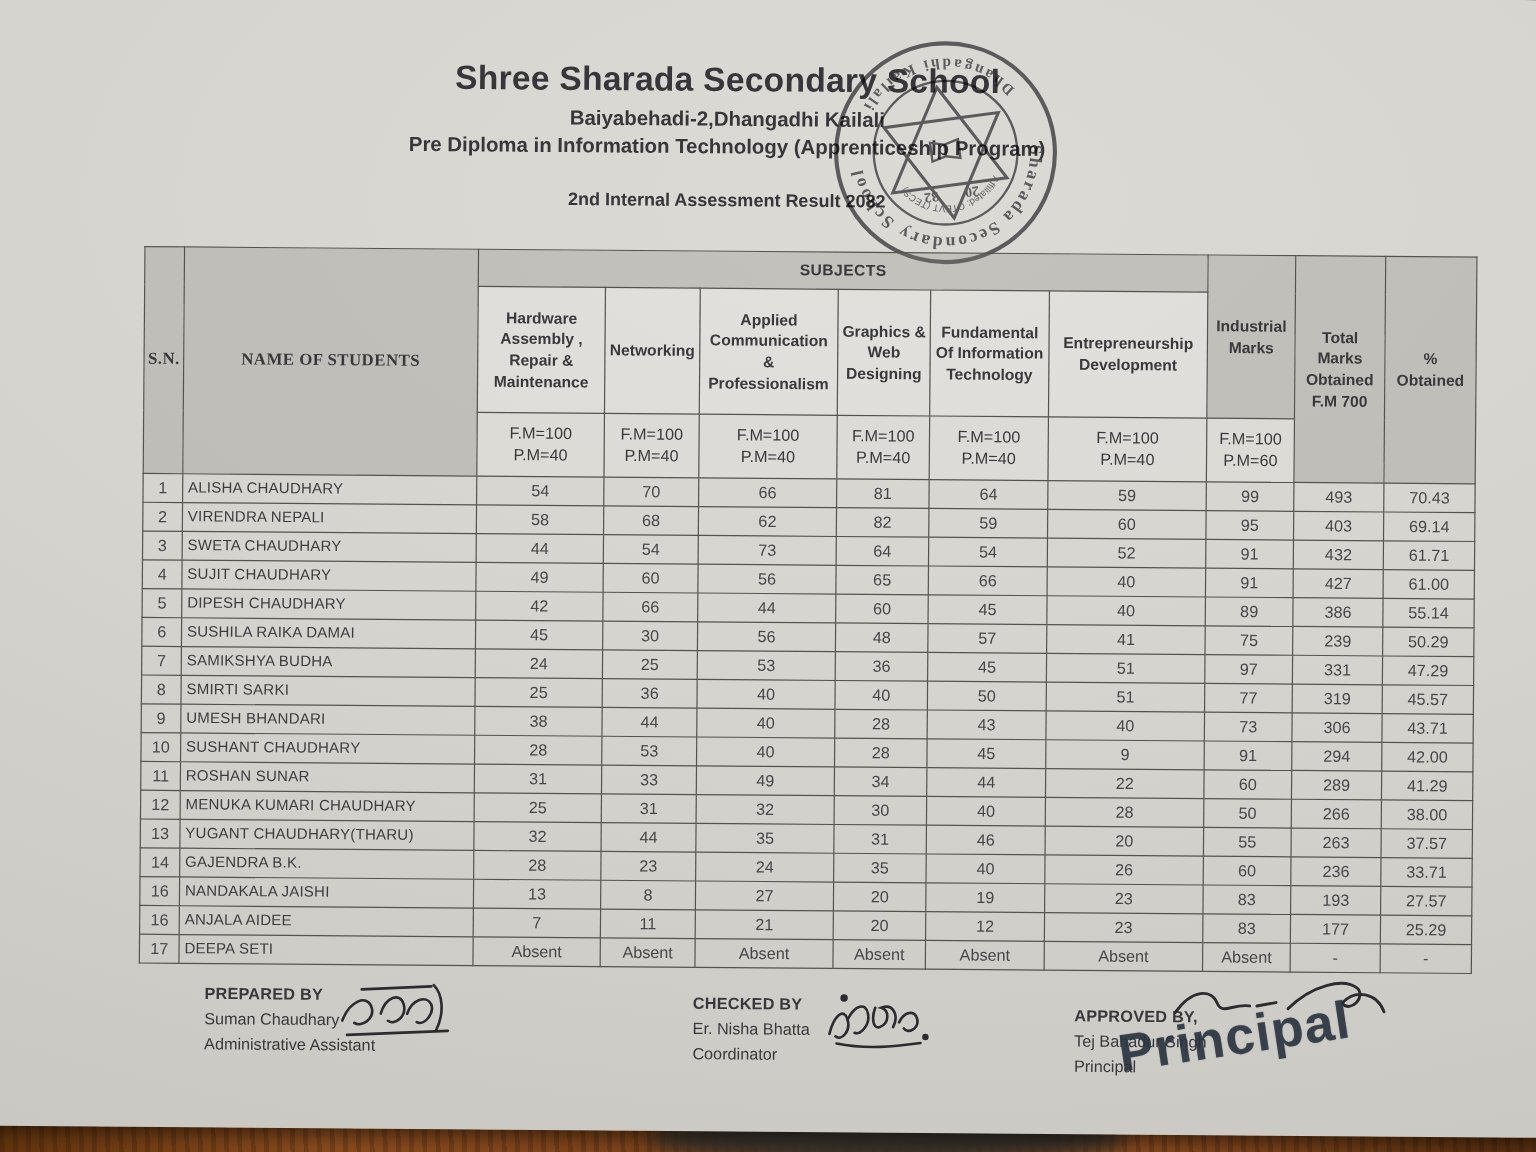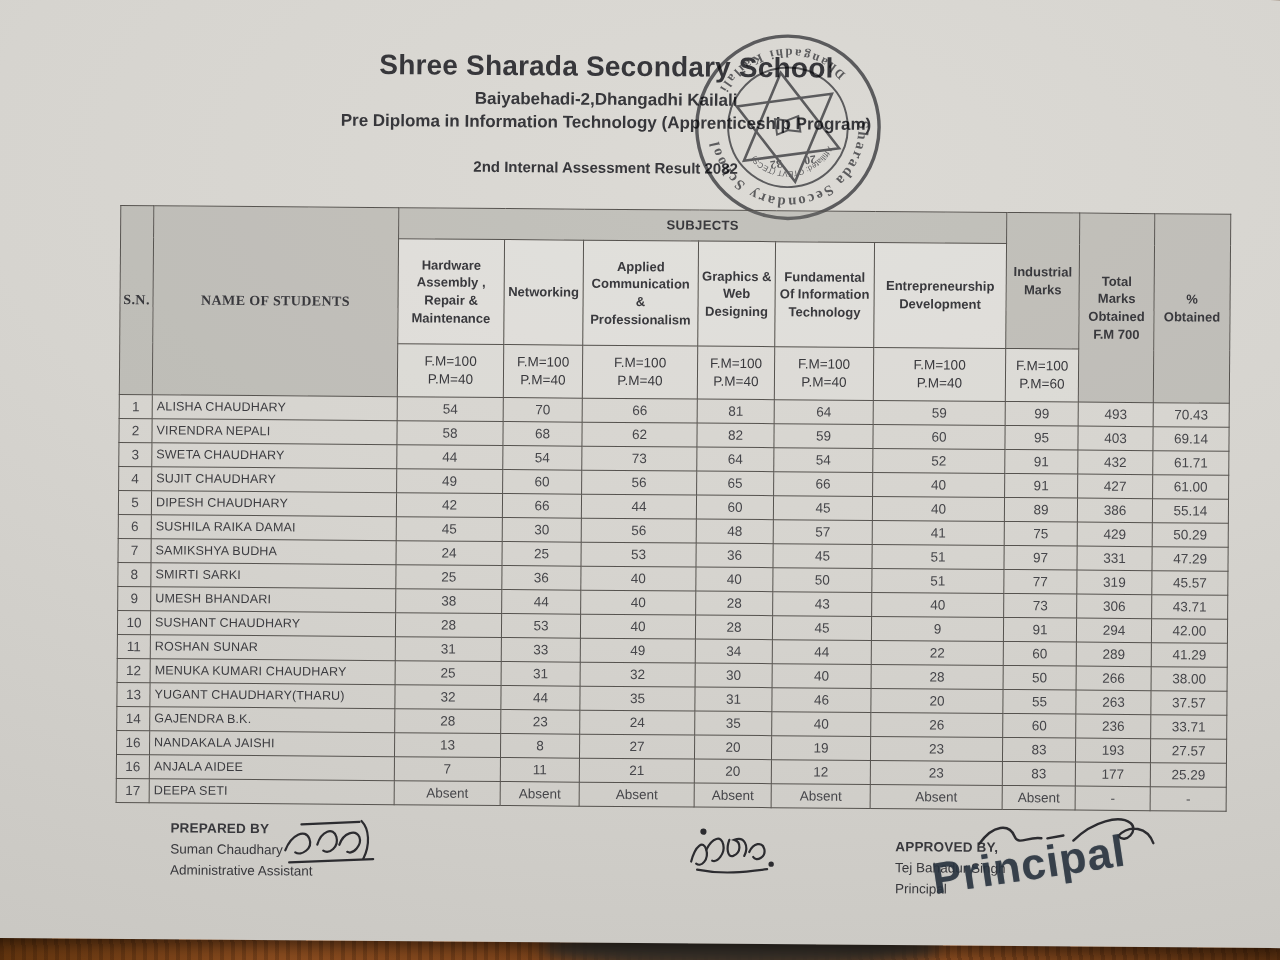--- a/index.html
+++ b/index.html
@@ -208,21 +208,21 @@
         <tr>
           <td>6</td>
           <td class="name">SUSHILA RAIKA DAMAI</td>
           <td>45</td>
           <td>30</td>
           <td>56</td>
           <td>48</td>
           <td>57</td>
           <td>41</td>
           <td>75</td>
-          <td>429</td>
+          <td>239</td>
           <td>50.29</td>
         </tr>
         <tr>
           <td>7</td>
           <td class="name">SAMIKSHYA BUDHA</td>
           <td>24</td>
           <td>25</td>
           <td>53</td>
           <td>36</td>
           <td>45</td>
@@ -373,20 +373,25 @@
     <g fill="none" stroke="#2c2c30" stroke-width="2.2" stroke-linecap="round">
       <path d="M10,40 C16,24 30,18 34,28 C38,38 26,46 20,42"></path>
       <path d="M26,14 L84,11"></path>
       <path d="M42,34 C46,20 58,16 61,26 C64,36 54,44 48,40"></path>
       <path d="M64,34 C68,22 80,18 84,26 C87,34 78,44 72,41"></path>
       <path d="M86,10 C94,18 95,34 88,48"></path>
       <path d="M14,52 L98,48"></path>
     </g>
   </svg>
 
+  <div class="sig-block" style="left:594px;top:832px;">
+    <div class="hd">CHECKED BY</div>
+    <div>Er. Nisha Bhatta</div>
+    <div>Coordinator</div>
+  </div>
   <svg class="sigsvg" style="left:700px;top:824px;" width="96" height="60" viewBox="0 0 96 60">
     <g fill="none" stroke="#2c2c30" stroke-width="2.2" stroke-linecap="round">
       <path d="M8,42 C12,26 20,20 23,30 C26,40 18,48 13,44"></path>
       <path d="M23,30 C29,18 38,15 40,25 C42,34 34,43 29,41"></path>
       <path d="M46,20 C43,28 44,38 50,36 C58,33 58,22 51,20 C61,16 66,26 61,36"></path>
       <path d="M66,32 C70,23 79,21 81,29 C83,37 73,42 70,37"></path>
       <circle cx="20" cy="12" r="2" fill="#2c2c30"></circle>
       <path d="M14,50 C40,55 62,52 84,49"></path>
       <circle cx="88" cy="44" r="1.6" fill="#2c2c30"></circle>
     </g>

